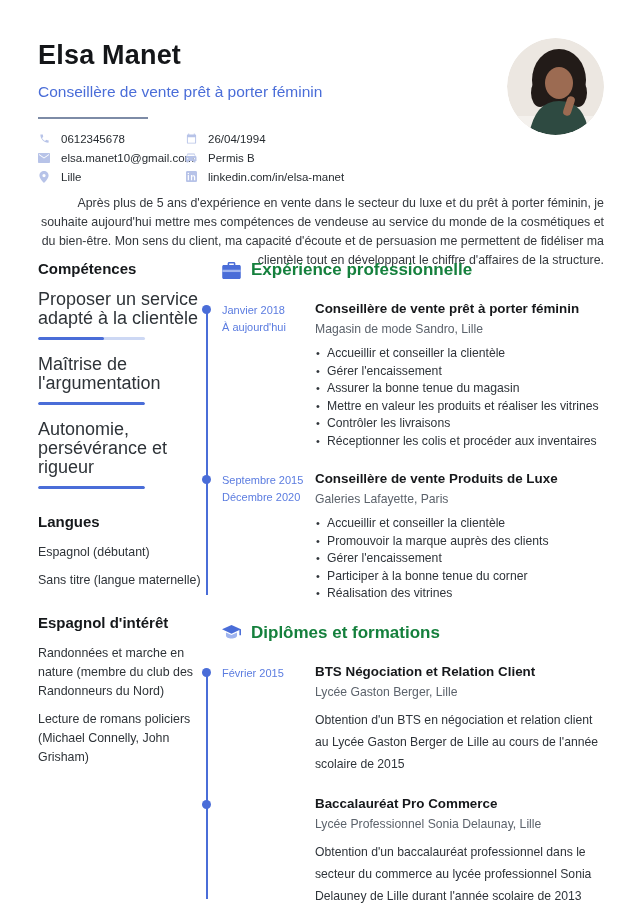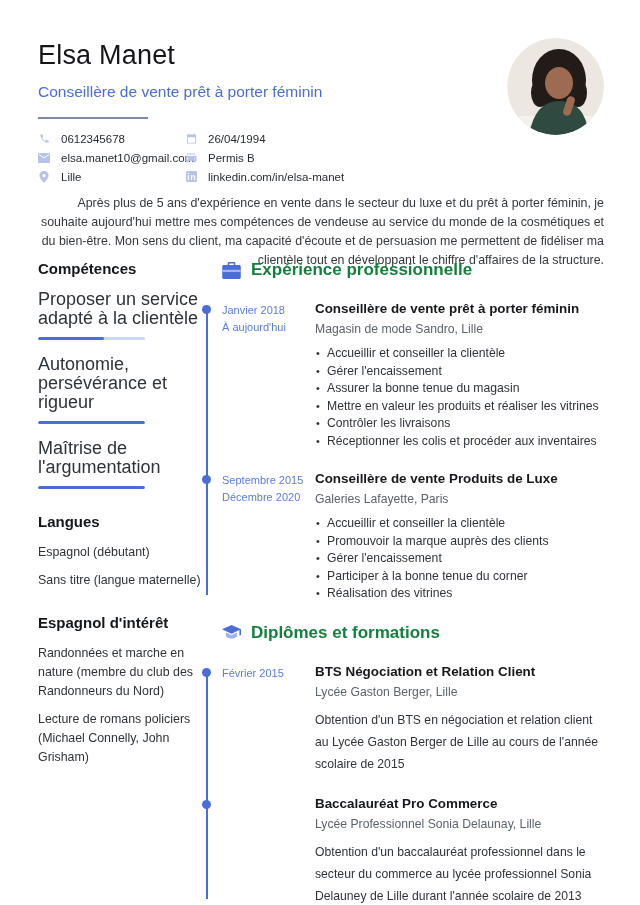--- a/index.html
+++ b/index.html
@@ -4,21 +4,21 @@
 <style>
   * { margin:0; padding:0; box-sizing:border-box; }
   html,body { background:#ffffff; }
   .page {
     position:relative; width:640px; height:905px; margin:0 auto;
     background:#ffffff; overflow:hidden;
     font-family:"Liberation Sans","DejaVu Sans",sans-serif;
     color:#33383e;
   }
   
-  .name { position:absolute; left:38px; top:40px; font-size:27px; font-weight:400; color:#141619; letter-spacing:.2px; }
+  .name { position:absolute; left:38px; top:40px; font-size:27px; font-weight:700; color:#141619; letter-spacing:.2px; }
   .job-title { position:absolute; left:38px; top:83px; font-size:15.5px; color:#4a6dd8; }
   .hdr-divider { position:absolute; left:38px; top:117px; width:110px; height:1.5px; background:#7d8ba6; }
   .photo { position:absolute; right:36px; top:38px; width:97px; height:97px; border-radius:50%; overflow:hidden; }
   .photo svg { display:block; }
   
   .contact { position:absolute; top:129px; }
   .contact.c-left { left:38px; }
   .contact.c-right { left:185px; }
   .c-row { display:flex; align-items:center; height:19px; }
   .c-icon { width:12px; height:12px; margin-right:11px; flex-shrink:0; display:flex; align-items:center; justify-content:center; }
@@ -144,27 +144,27 @@
     <div>
       <div class="side-h">Compétences</div>
 
       <div class="skill">
         <div class="skill-label">Proposer un service adapté à la clientèle</div>
         <div class="skill-bar">
             <div class="skill-fill" style="width: 62%;"></div>
           </div>
       </div>
       <div class="skill">
-        <div class="skill-label">Autonomie, persévérance et rigueur</div>
+        <div class="skill-label">Maîtrise de l'argumentation</div>
         <div class="skill-bar">
             <div class="skill-fill" style="width: 100%;"></div>
           </div>
       </div>
       <div class="skill">
-        <div class="skill-label">Maîtrise de l'argumentation</div>
+        <div class="skill-label">Autonomie, persévérance et rigueur</div>
         <div class="skill-bar">
             <div class="skill-fill" style="width: 100%;"></div>
           </div>
       </div>
     </div>
 
     <div class="sub-block">
       <div class="side-h">Langues</div>
       <div class="plain-item">Espagnol (débutant)</div>
       <div class="plain-item">Sans titre (langue maternelle)</div>

